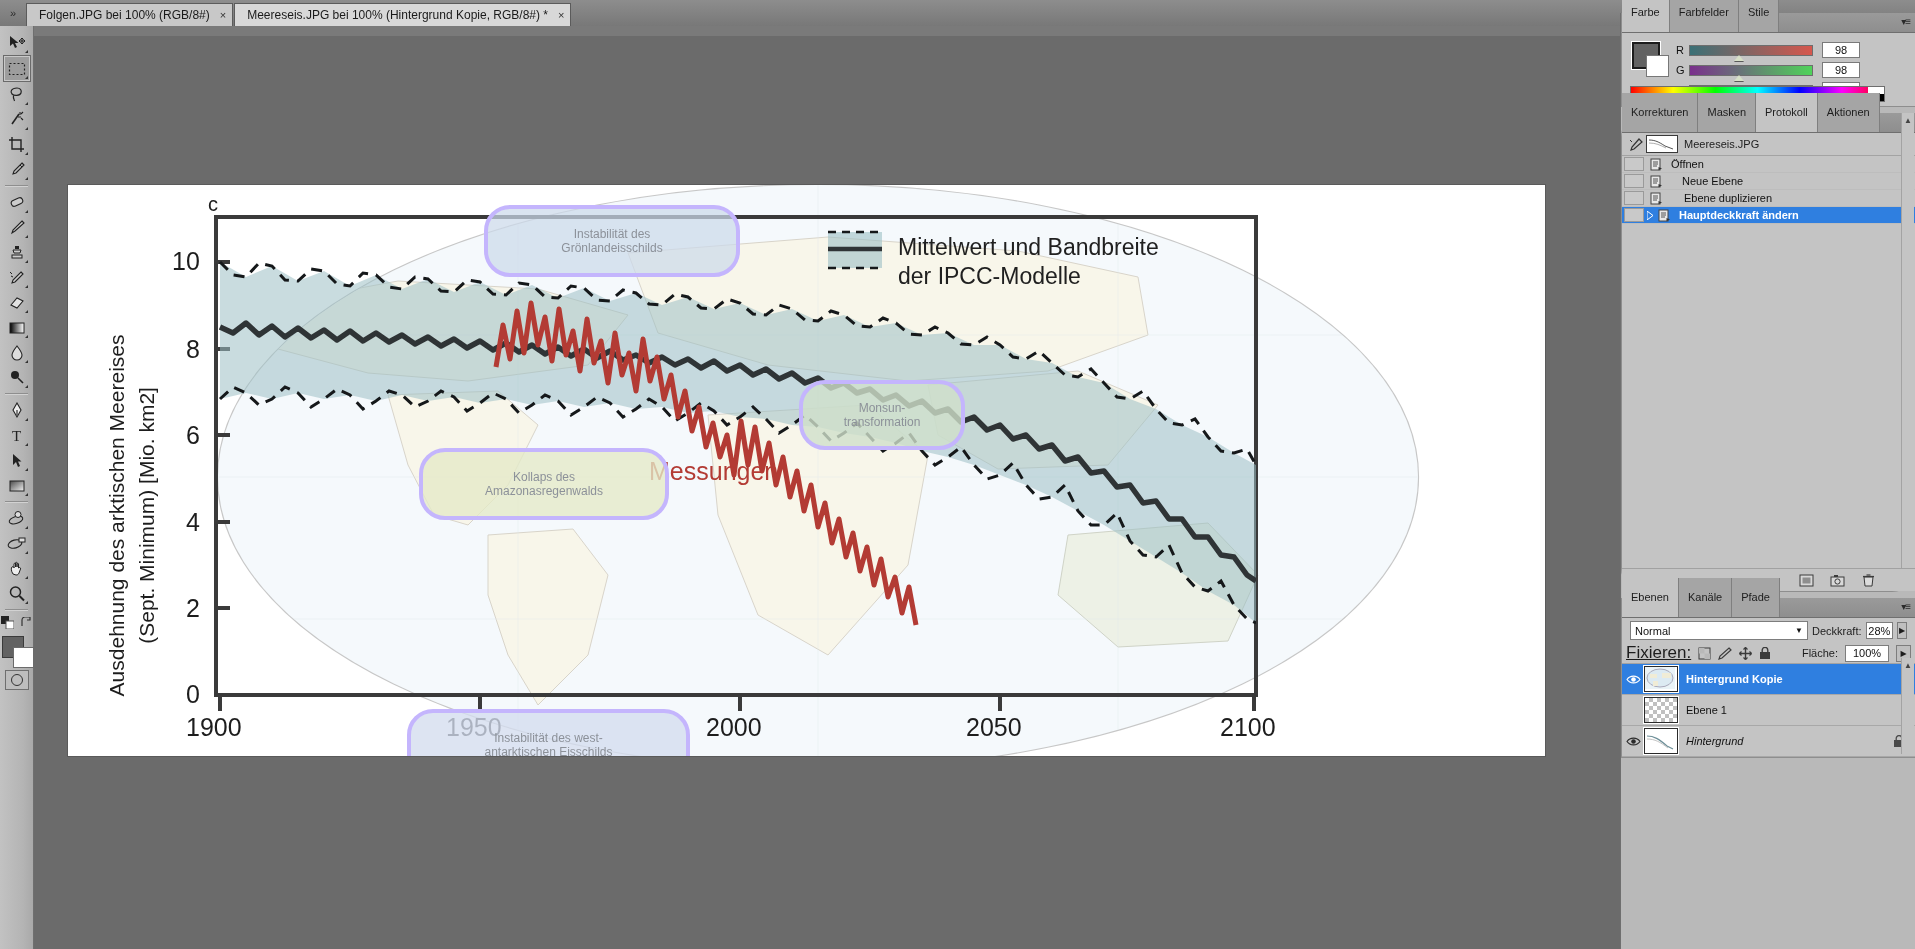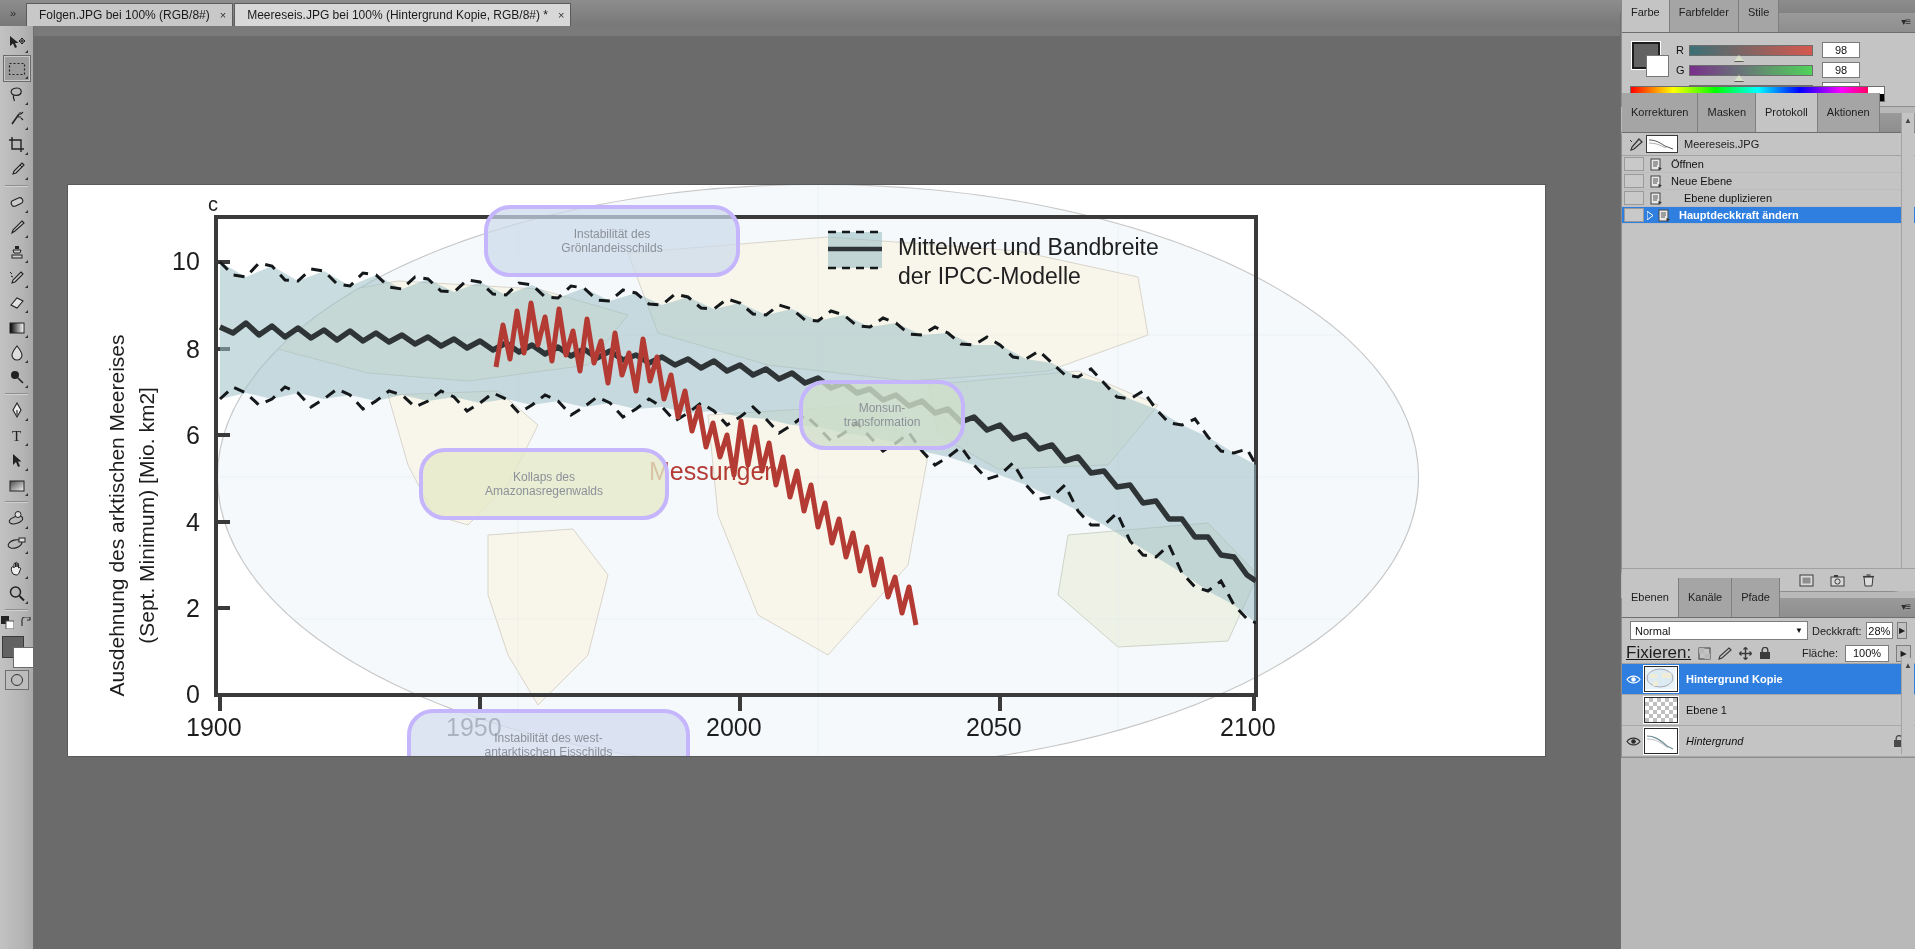--- a/index.html
+++ b/index.html
@@ -564,21 +564,21 @@
       </div>
       <div class="hist-row">
         <div class="hist-chk"></div>
         <div class="hist-ic">
           <svg width="13" height="13" viewBox="0 0 13 13">
               <rect x="1" y="1" width="9" height="11" fill="#e8e8e8" stroke="#444"></rect>
               <path d="M3 4h5M3 6h5M3 8h4" stroke="#444" stroke-width="0.9"></path>
               <path d="M8.5 9 l3.5 1.6 l-3.5 1.6 Z" fill="#333"></path>
             </svg>
         </div>
-        <div style="margin-left:5px;">Neue Ebene</div>
+        <div style="margin-left:16px;">Neue Ebene</div>
       </div>
       <div class="hist-row">
         <div class="hist-chk"></div>
         <div class="hist-ic">
           <svg width="13" height="13" viewBox="0 0 13 13">
               <rect x="1" y="1" width="9" height="11" fill="#e8e8e8" stroke="#444"></rect>
               <path d="M3 4h5M3 6h5M3 8h4" stroke="#444" stroke-width="0.9"></path>
               <path d="M8.5 9 l3.5 1.6 l-3.5 1.6 Z" fill="#333"></path>
             </svg>
         </div>

